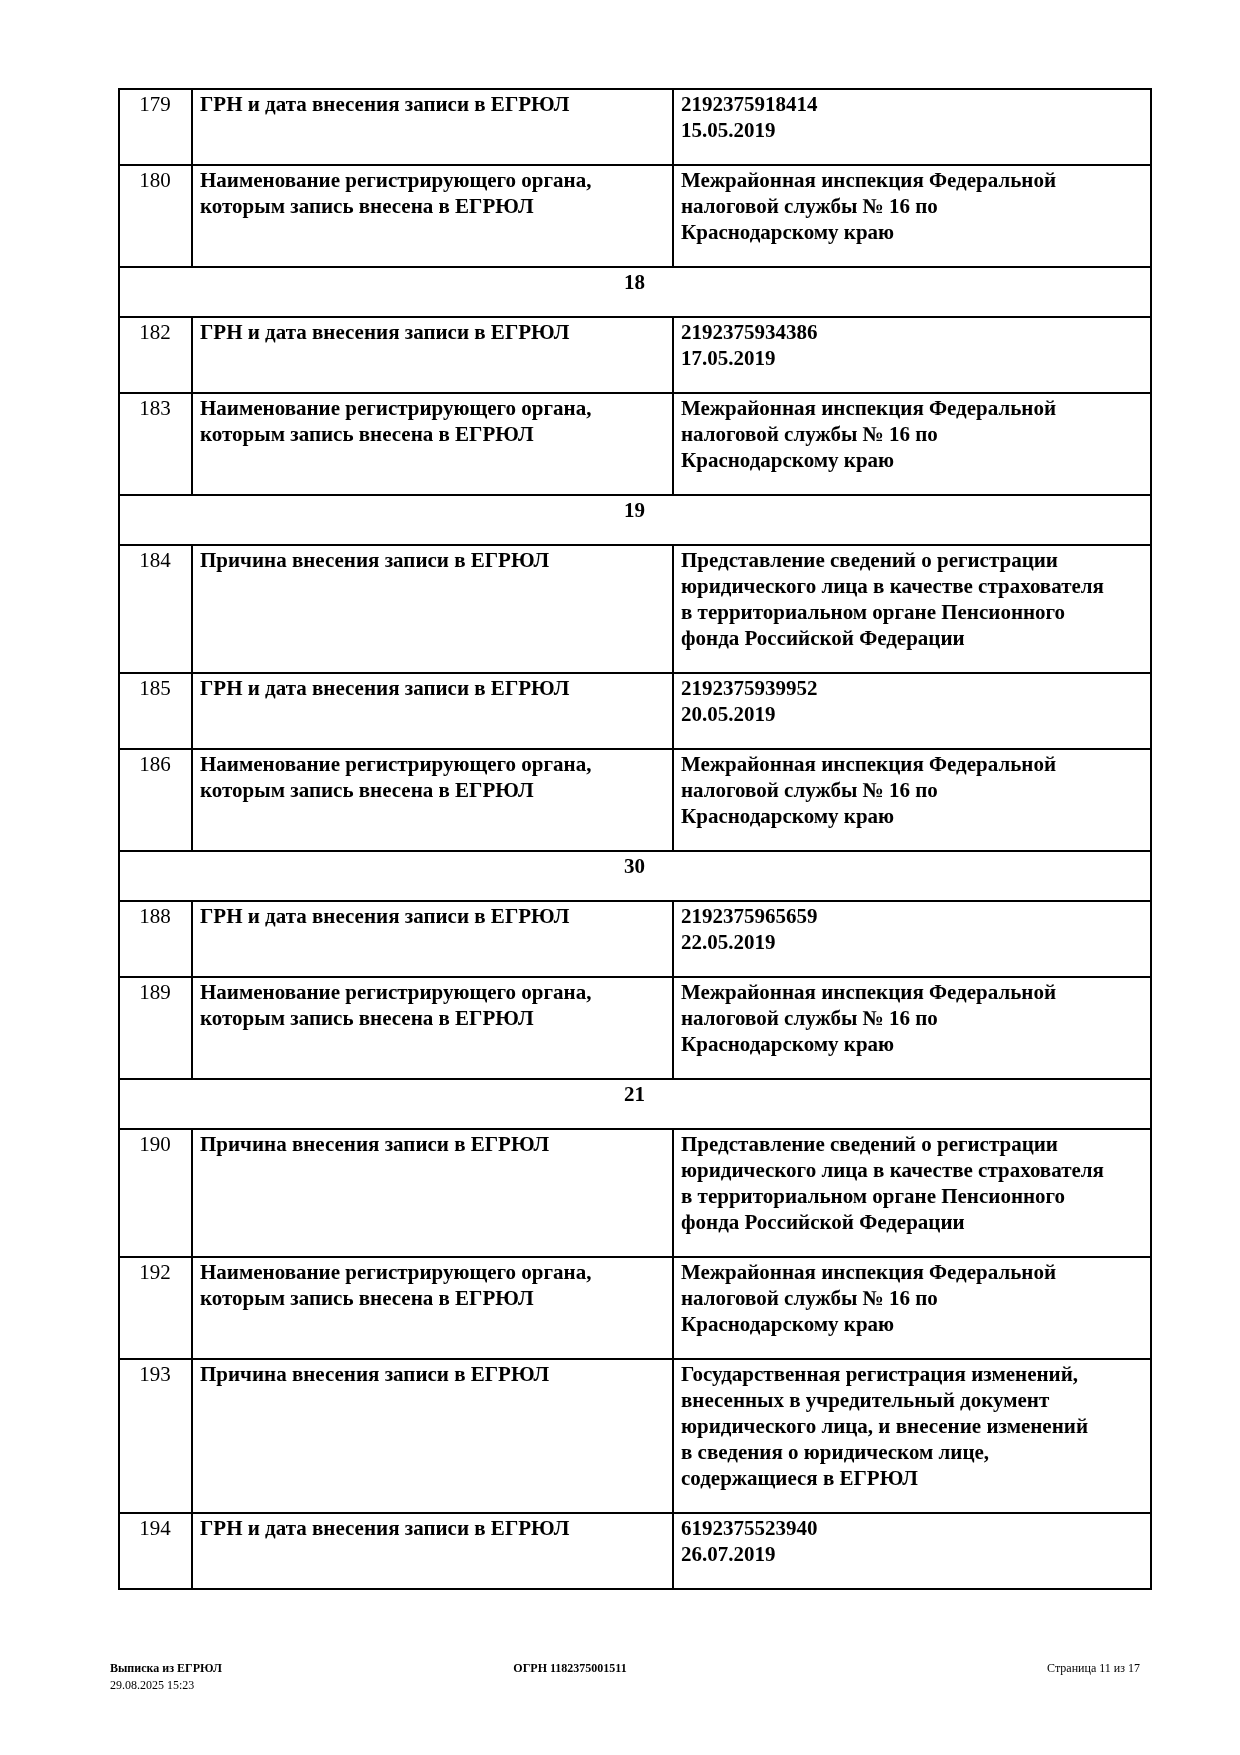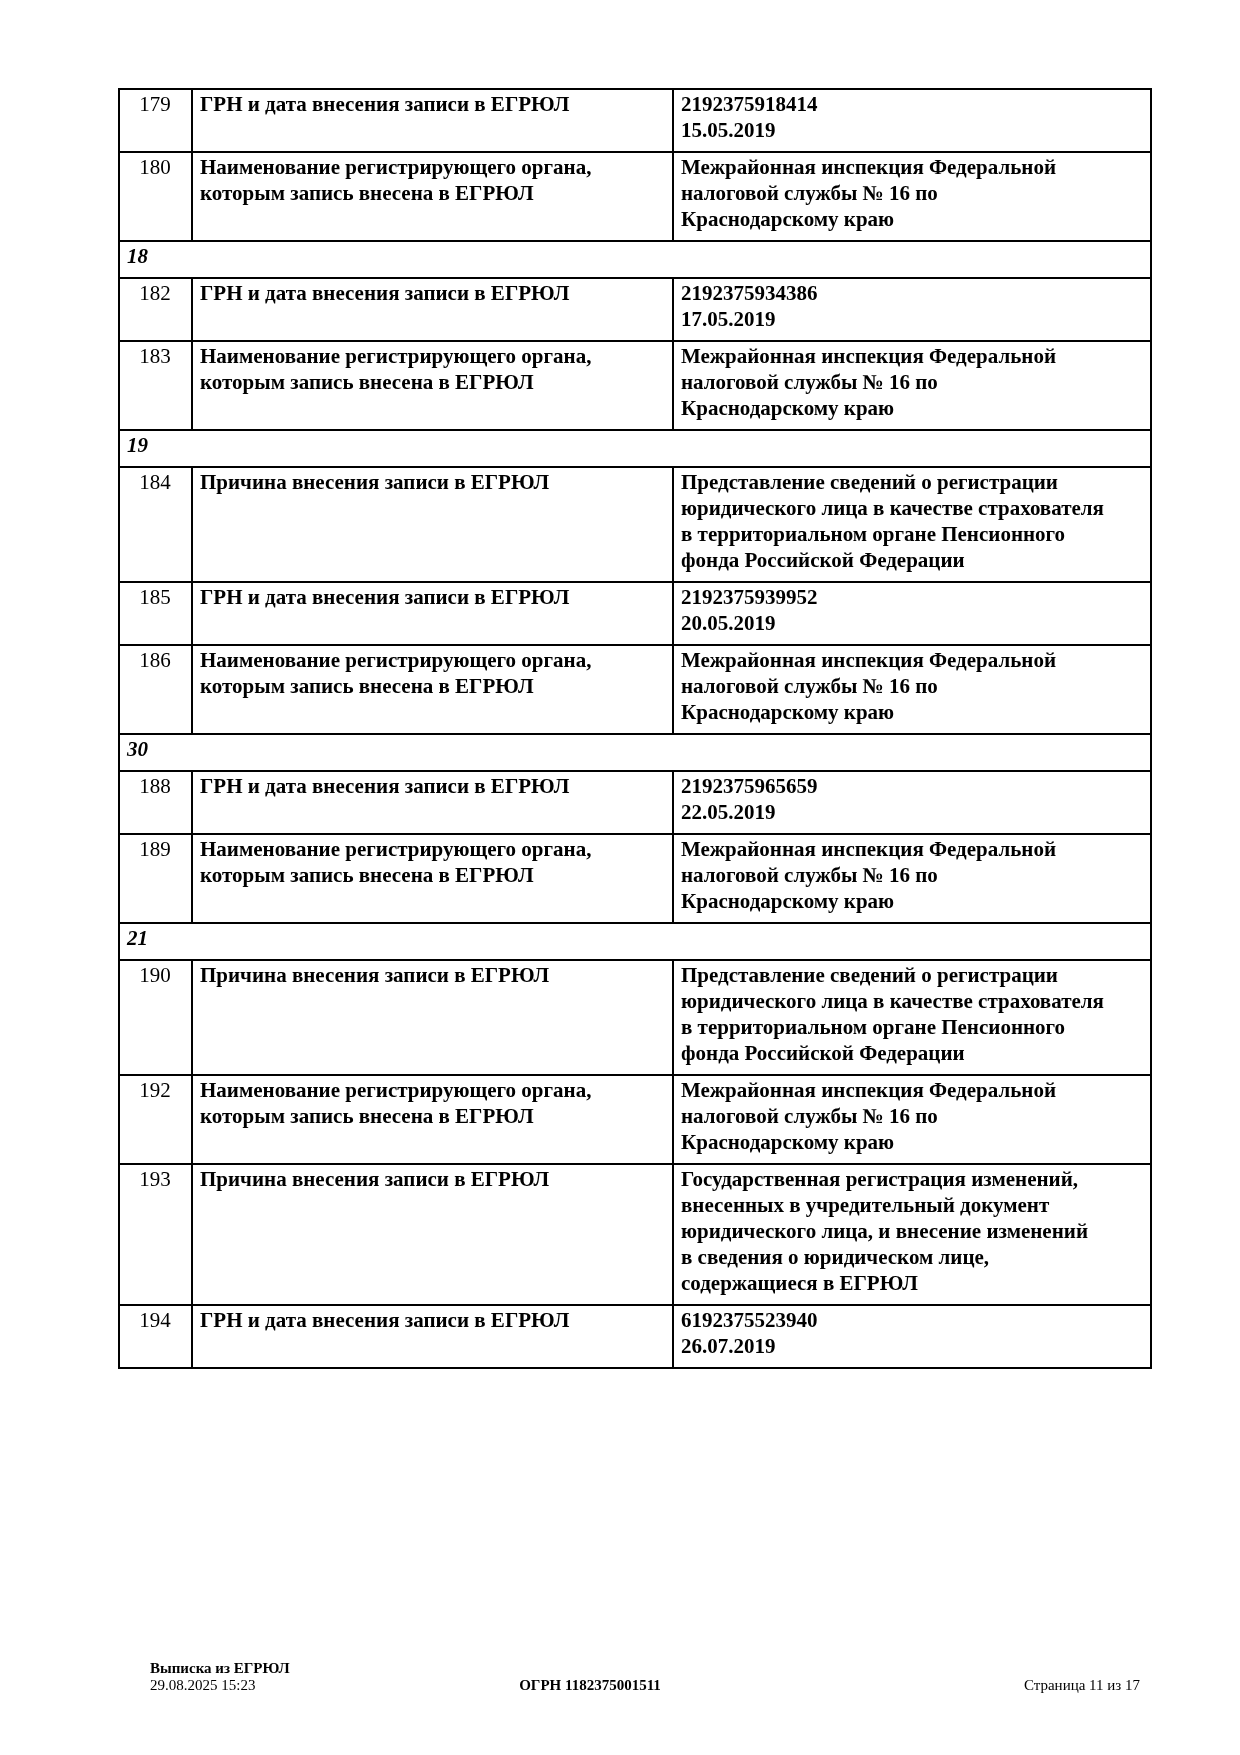--- a/index.html
+++ b/index.html
@@ -18,44 +18,41 @@
     top: 88px;
     width: 1032px;
     border-collapse: collapse;
     table-layout: fixed;
   }
   .doc-table td {
     border: 2px solid #000000;
     vertical-align: top;
     font-size: 21px;
     line-height: 26px;
-    padding: 1px 8px 8px 7px;
+    padding: 1px 8px 21px 7px;
   }
   .c-num {
     text-align: center;
     padding-left: 2px;
     padding-right: 2px;
   }
   .c-name, .c-val { white-space: pre-line; font-weight: bold; }
   .c-section {
-    text-align: left;
+    text-align: center;
     font-weight: bold;
     padding: 2px 0 3px 0;
-    font-style: italic;
   }
   .footer {
     position: absolute;
     left: 110px;
     right: 100px;
     top: 1660px;
     display: flex;
-    align-items: flex-end;
-    font-size: 15px;
+    font-size: 12px;
     line-height: 17px;
-    margin-left: 40px;
   }
   .f-left { flex: 1; text-align: left; }
   .f-center { flex: 1; text-align: center; transform: translateX(-55px); font-weight: bold; }
   .f-right { flex: 1; text-align: right; }
   .f-title { font-weight: bold; }
 </style>
 </head>
 <body>
 
 <table class="doc-table">

